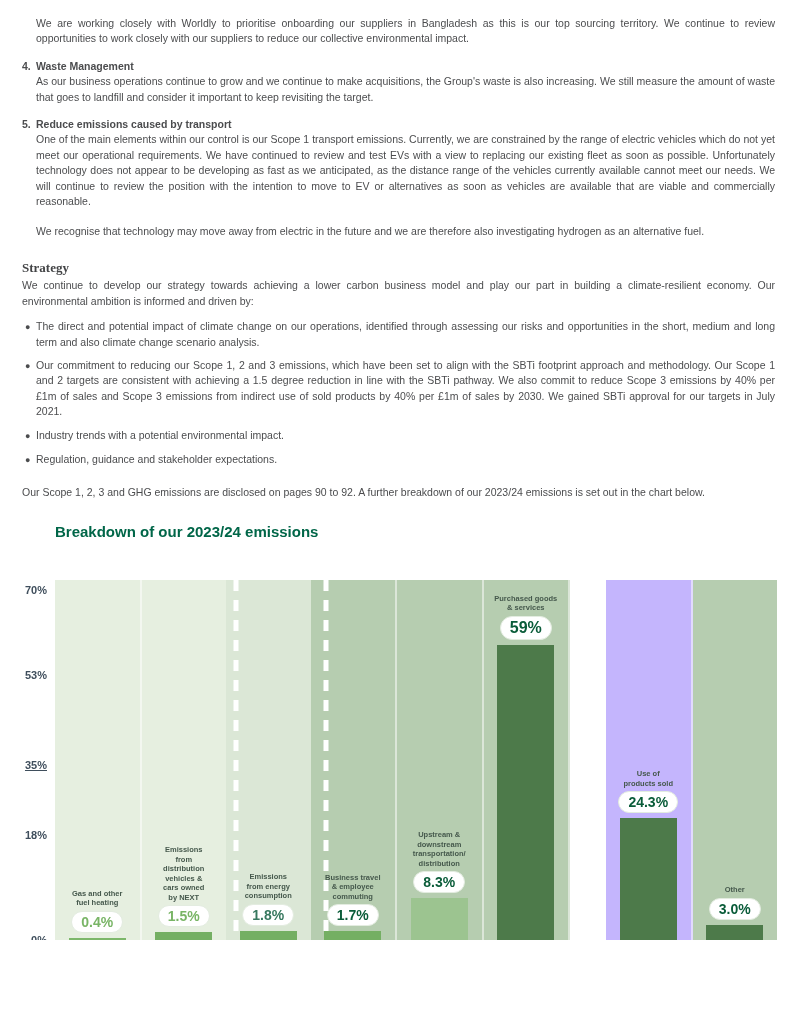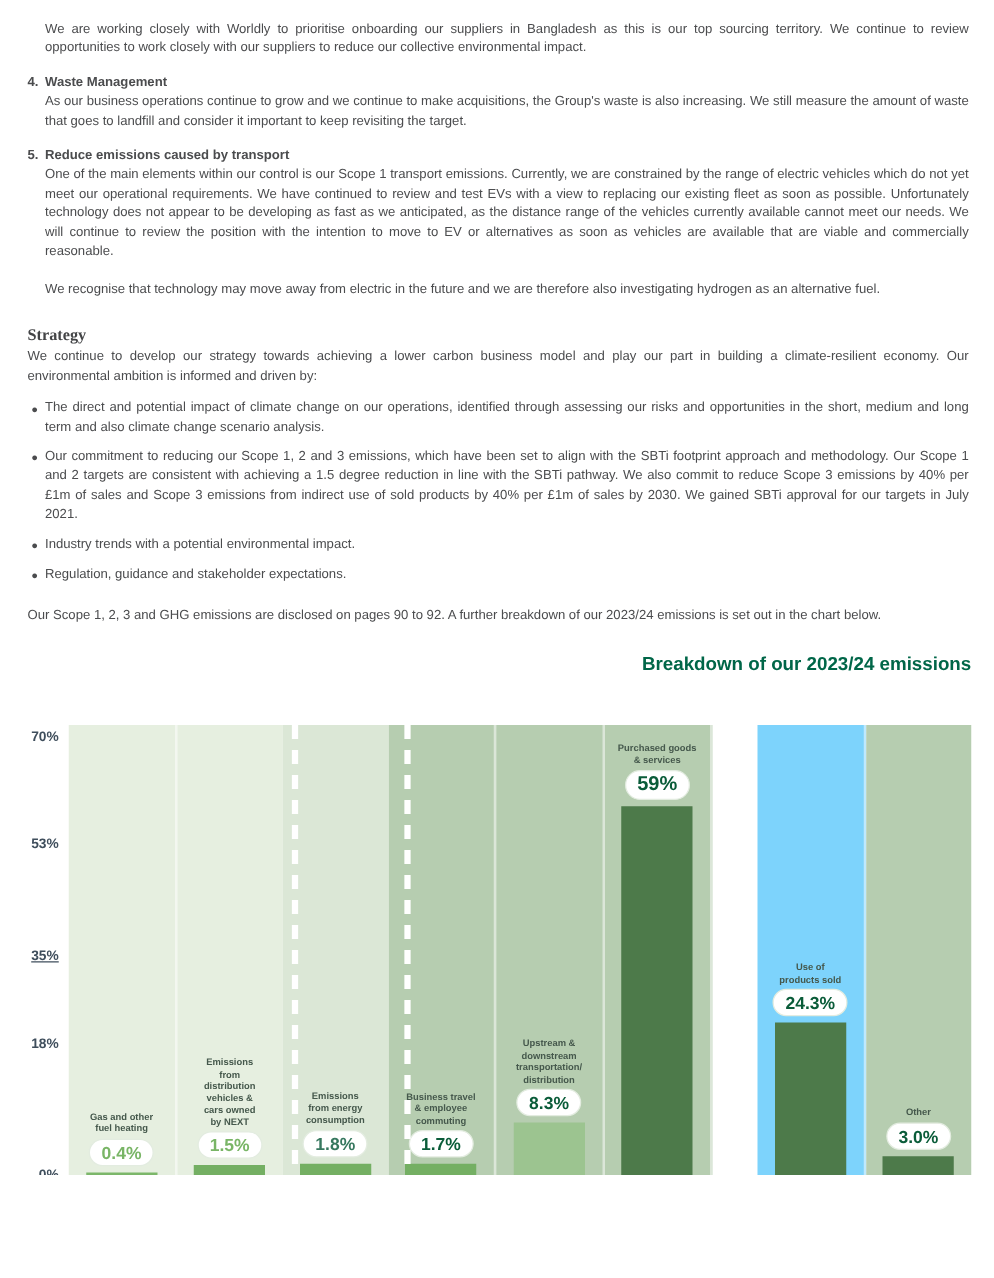--- a/index.html
+++ b/index.html
@@ -23,21 +23,21 @@
   }
   .bullets{list-style:none;margin:10px 0 0 0;padding:0;}
   .bullets li{display:flex;margin-bottom:8px;}
   .bullets .dot{width:11px;flex:none;margin-left:3px;font-size:9px;padding-top:1px;}
   .bullets .btxt{flex:1;text-align:justify;}
   .closing{margin-top:17px !important;text-align:left !important;}
 
   
   .chart-section{margin-top:22px;}
   .chart-title{
-    width:722px;margin-left:55px;text-align:right;
+    width:722px;margin-left:55px;text-align:left;
     font-size:15px;font-weight:bold;color:#006648;
   }
   .chart-wrap{position:relative;width:722px;margin:14px 0 0 55px;}
   .scope-headers{display:flex;height:26px;position:relative;}
   .scope-header{flex-basis:0;display:flex;align-items:center;margin-top:36px;}
   .scope-header span{color:#fff;font-weight:bold;font-size:11.5px;padding-left:12px;letter-spacing:.2px;}
   .notch{position:absolute;top:0;width:4px;height:11px;background:#fff;border-radius:2px;transform:translateX(-50%);}
   .plot{position:relative;height:360px;display:flex;}
   .col{flex:1 1 0;display:flex;flex-direction:column;justify-content:flex-end;align-items:center;position:relative;}
   .col-label{
@@ -176,21 +176,21 @@
 distribution</div>
             <div class="pill" style="color: rgb(10, 92, 57); font-size: 14px;">8.3%</div>
             <div class="bar" style="height: 41.5px; background: rgb(156, 196, 144);"></div>
           </div>
           <div class="col" style="background: rgb(182, 205, 176); border-right: 2px solid rgba(255, 255, 255, 0.5);">
             <div class="col-label">Purchased goods
 &amp; services</div>
             <div class="pill" style="color: rgb(10, 92, 57); font-size: 16px;">59%</div>
             <div class="bar" style="height: 295px; background: rgb(77, 122, 74);"></div>
           </div>
-          <div class="col" style="background: #7dd3fc; border-right: 2px solid rgba(255, 255, 255, 0.5); margin-left: 36px;">
+          <div class="col" style="background: #c4b5fd; border-right: 2px solid rgba(255, 255, 255, 0.5); margin-left: 36px;">
             <div class="col-label">Use of
 products sold</div>
             <div class="pill" style="color: rgb(10, 92, 57); font-size: 14px;">24.3%</div>
             <div class="bar" style="height: 121.5px; background: rgb(77, 122, 74);"></div>
           </div>
           <div class="col" style="background: rgb(182, 205, 176);">
             <div class="col-label">Other</div>
             <div class="pill" style="color: rgb(10, 92, 57); font-size: 14px;">3.0%</div>
             <div class="bar" style="height: 15px; background: rgb(77, 122, 74);"></div>
           </div>

